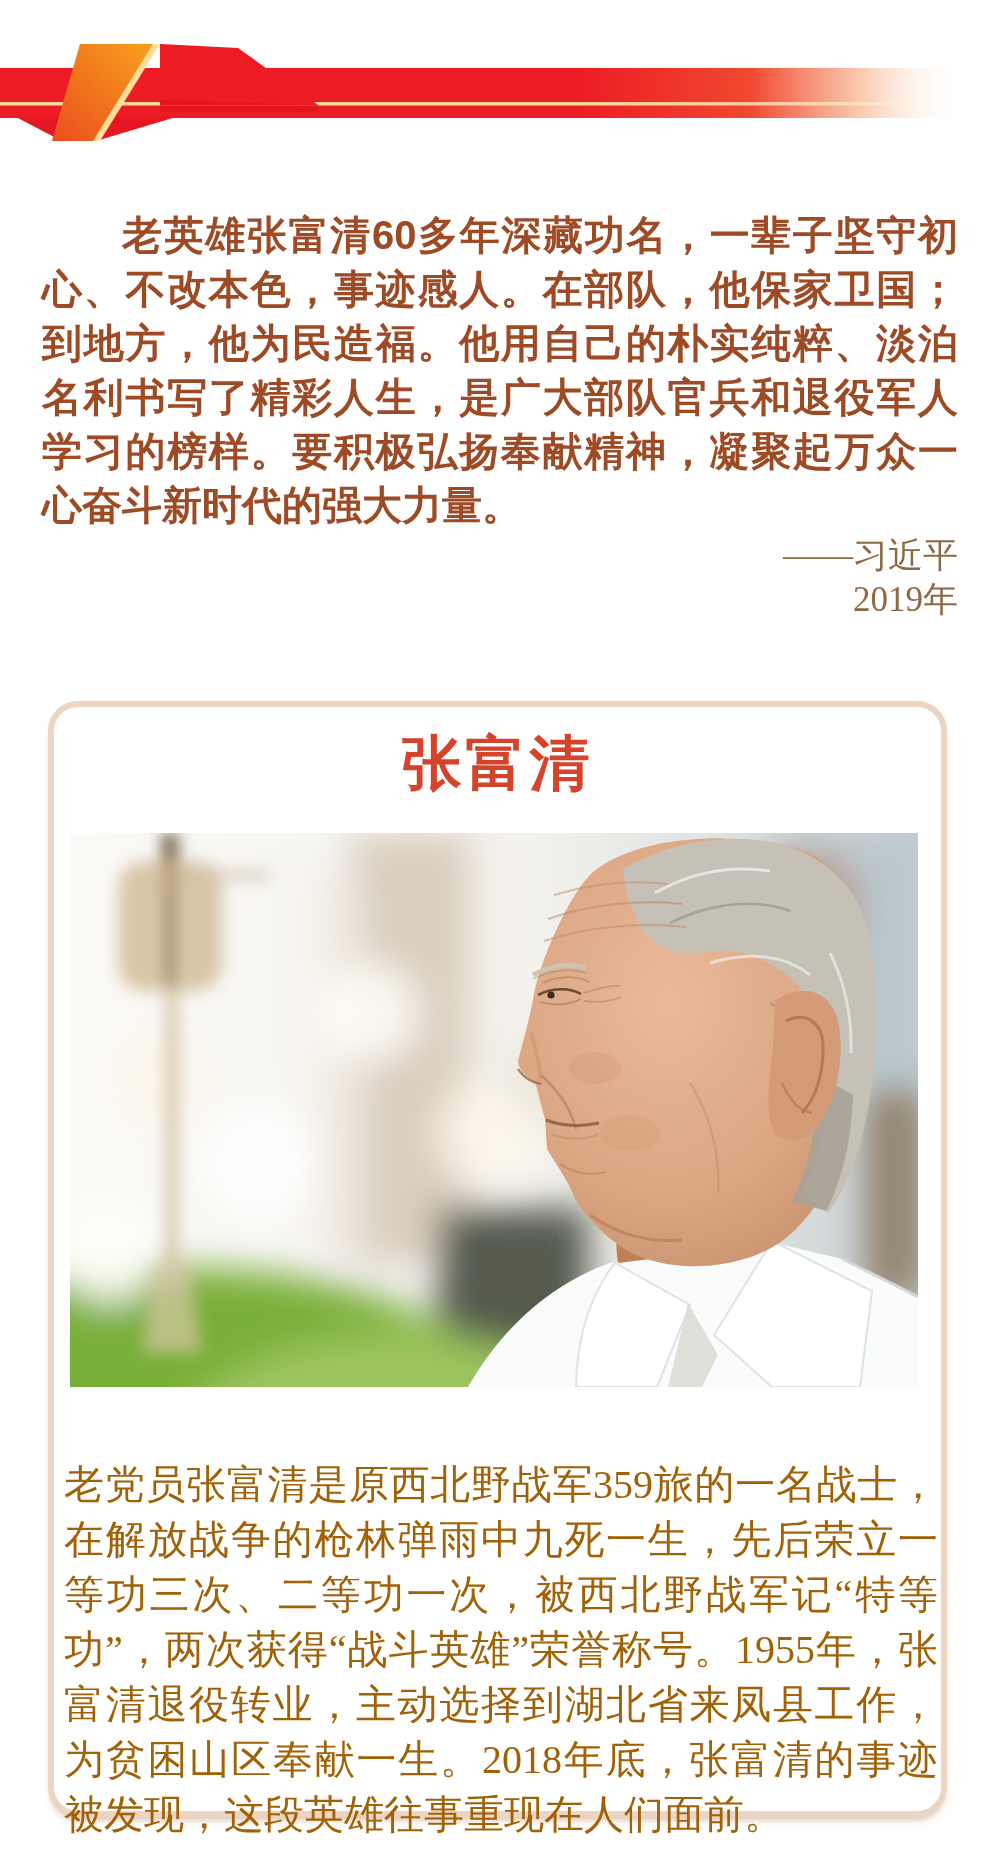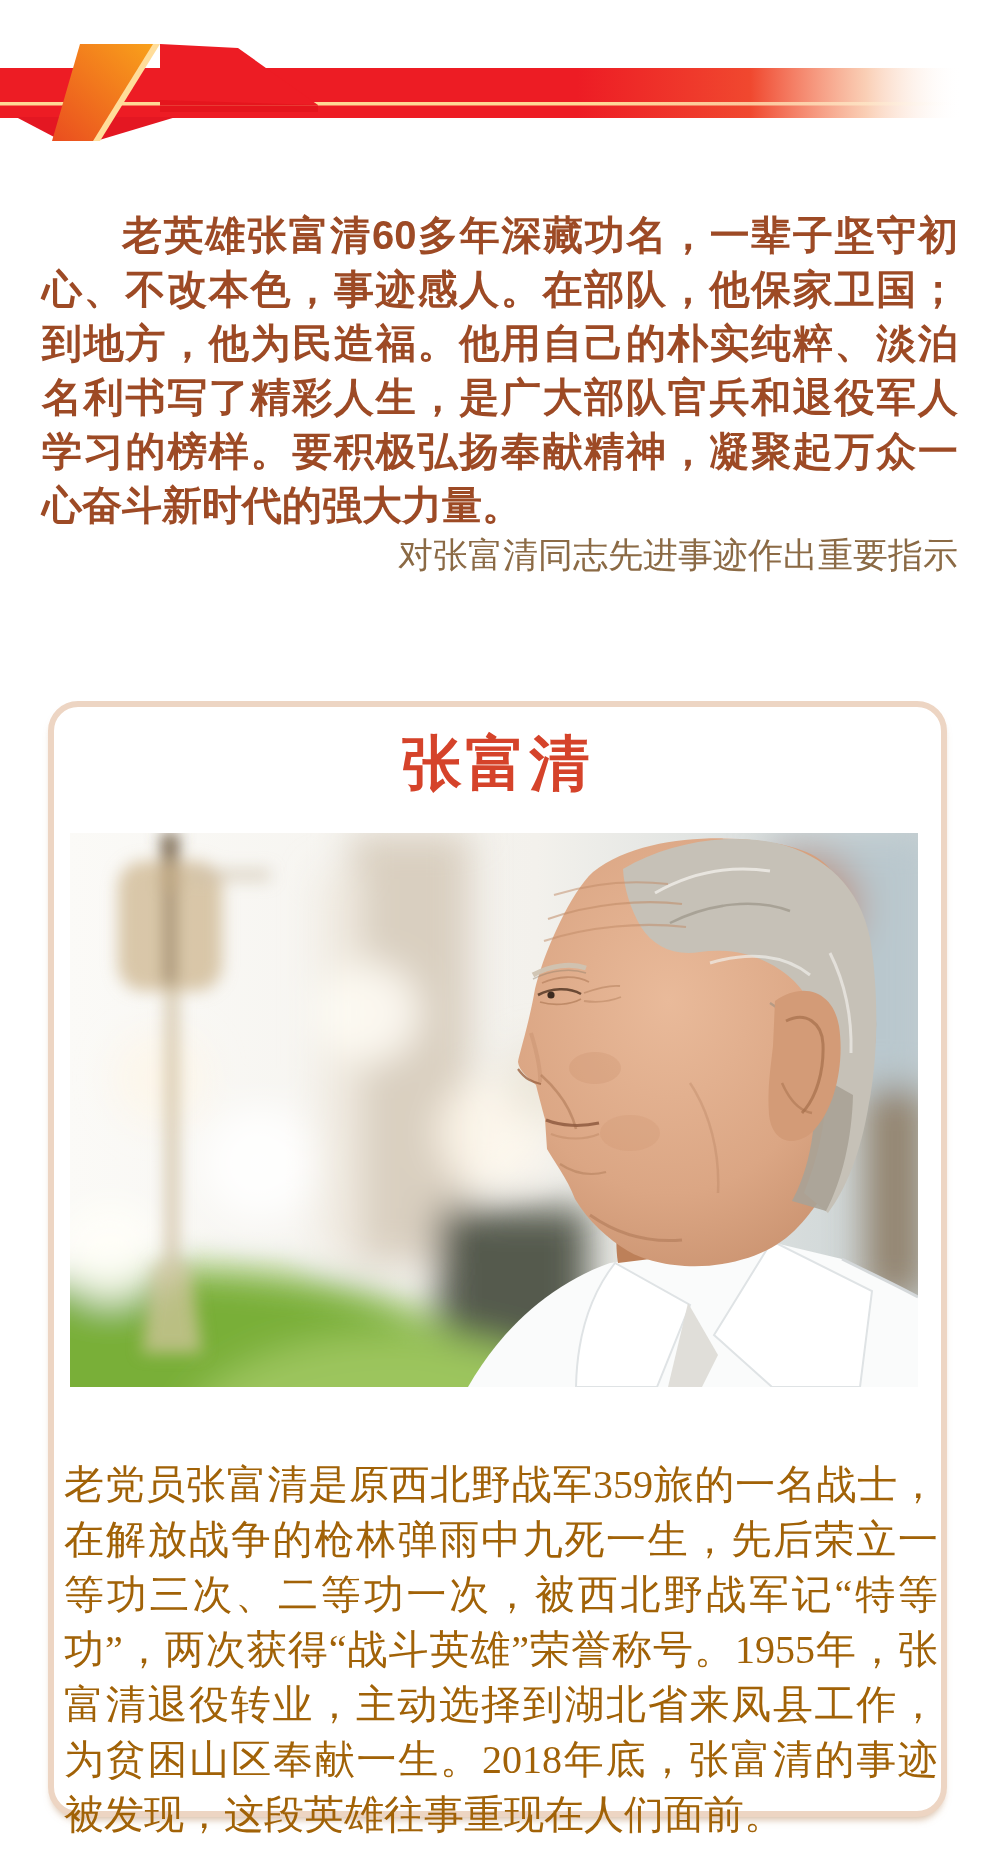--- a/index.html
+++ b/index.html
@@ -83,21 +83,22 @@
     <polygon points="153,44 160,44 100,141 93,141" fill="#ffdd9a"></polygon>
 
     <polygon points="160,44 238,48 318,105 160,105" fill="#ed1c24"></polygon>
     <polygon points="160,100 318,105 318,112 160,112" fill="#e01119" opacity="0.6"></polygon>
   </svg>
 </div>
 
 <p class="quote">老英雄张富清60多年深藏功名，一辈子坚守初心、不改本色，事迹感人。在部队，他保家卫国；到地方，他为民造福。他用自己的朴实纯粹、淡泊名利书写了精彩人生，是广大部队官兵和退役军人学习的榜样。要积极弘扬奉献精神，凝聚起万众一心奋斗新时代的强大力量。</p>
 
 <div class="attribution">
-  <span class="line">对张富清同志先进事迹作出重要指示</span>
+  <span class="line">——习近平</span>
+  <span class="line">2019年</span>
 </div>
 
 <div class="card">
   <h1 class="card-title">张富清</h1>
 
   <div class="photo">
     <svg viewBox="0 0 848 554" xmlns="http://www.w3.org/2000/svg">
       <defs>
         <filter id="b18" x="-40%" y="-40%" width="180%" height="180%">
             <feGaussianBlur stdDeviation="18"></feGaussianBlur>

